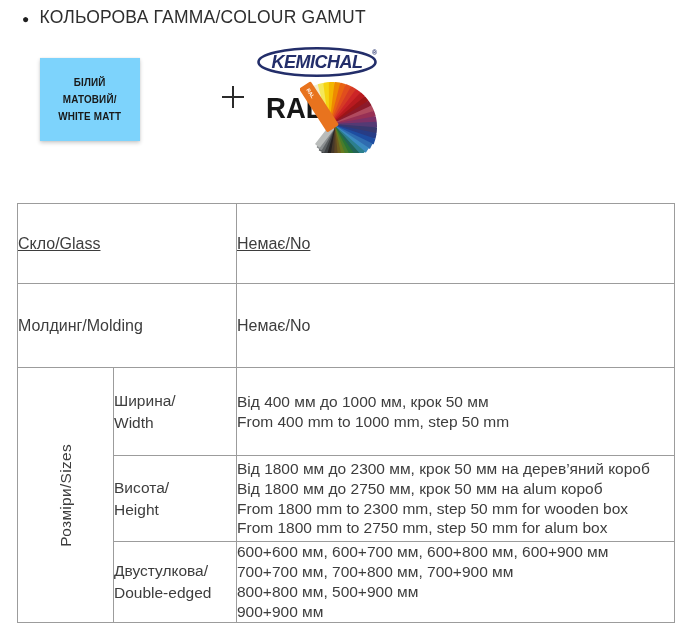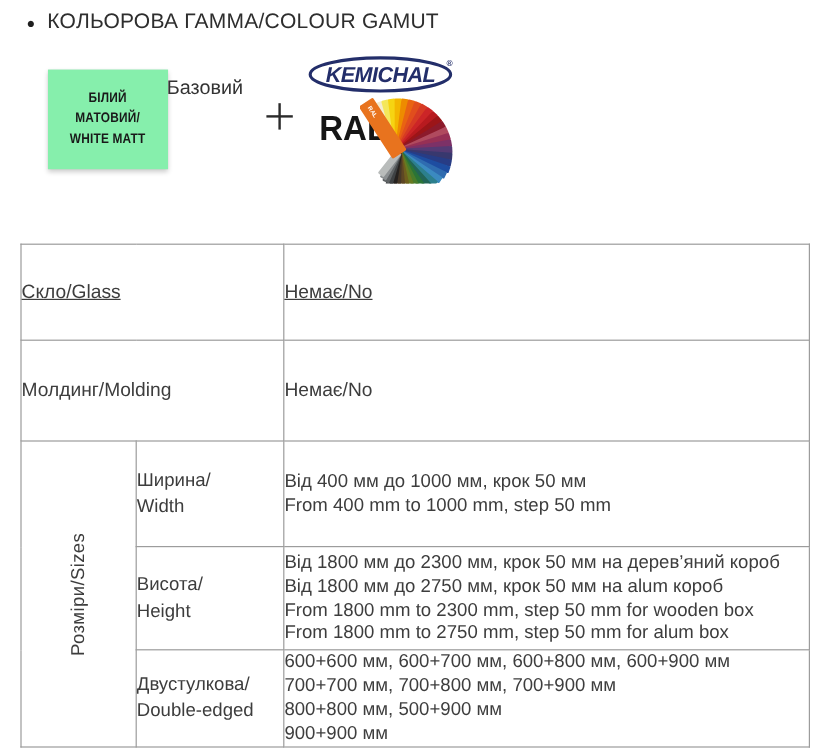--- a/index.html
+++ b/index.html
@@ -6,21 +6,21 @@
   body{
     width:691px;height:627px;position:relative;overflow:hidden;
     font-family:"Liberation Sans","DejaVu Sans",sans-serif;
     color:#3a3a3a;-webkit-font-smoothing:antialiased;
   }
   
   .heading{position:absolute;left:22px;top:7px;display:flex;align-items:center;gap:10px;
     font-size:17.5px;color:#2e2e2e;letter-spacing:.2px;}
   .heading .bullet{font-size:12px;line-height:1;position:relative;top:1px;color:#1f1f1f;}
   
-  .white-box{position:absolute;left:40px;top:58px;width:100px;height:83px;background:#86efac;
+  .white-box{position:absolute;left:40px;top:58px;width:100px;height:83px;background:#7dd3fc;
     box-shadow:0 2px 4px rgba(0,0,0,.20),0 0 1px rgba(0,0,0,.12);
     display:flex;align-items:center;justify-content:center;}
   .white-box .inner{transform:scaleX(.86);text-align:center;font-weight:bold;font-size:11.5px;
     line-height:17px;color:#191919;letter-spacing:.2px;}
   .basic-colour{position:absolute;left:139px;top:62px;font-size:16.5px;line-height:23.5px;color:#333;}
   .plus{position:absolute;left:222px;top:86px;width:22px;height:22px;}
   .plus::before{content:"";position:absolute;left:0;top:10px;width:22px;height:2px;background:#2b2b2b;}
   .plus::after{content:"";position:absolute;left:10px;top:0;width:2px;height:22px;background:#2b2b2b;}
   .kemichal{position:absolute;left:256px;top:46px;width:126px;height:32px;}
   .ral-label{position:absolute;left:266px;top:92px;font-size:29px;font-weight:bold;color:#161616;
@@ -53,21 +53,20 @@
 
 <div class="white-box">
   <div class="inner">
     <div>БІЛИЙ</div>
     <div>МАТОВИЙ/</div>
     <div>WHITE MATT</div>
   </div>
 </div>
 
 <div class="basic-colour">
-  <div>Базовий</div>
 </div>
 
 <div class="plus"></div>
 
 <div class="kemichal">
   <svg width="126" height="32" viewBox="0 0 126 32">
     <ellipse cx="61" cy="16" rx="58.5" ry="13.8" fill="#ffffff" stroke="#232e6a" stroke-width="2.6"></ellipse>
     <text x="61" y="22" text-anchor="middle" font-size="18" font-weight="bold" font-style="italic" fill="#232e6a" letter-spacing="-0.5">KEMICHAL</text>
     <text x="116" y="9" font-size="7" fill="#232e6a" font-weight="bold">®</text>
   </svg>

